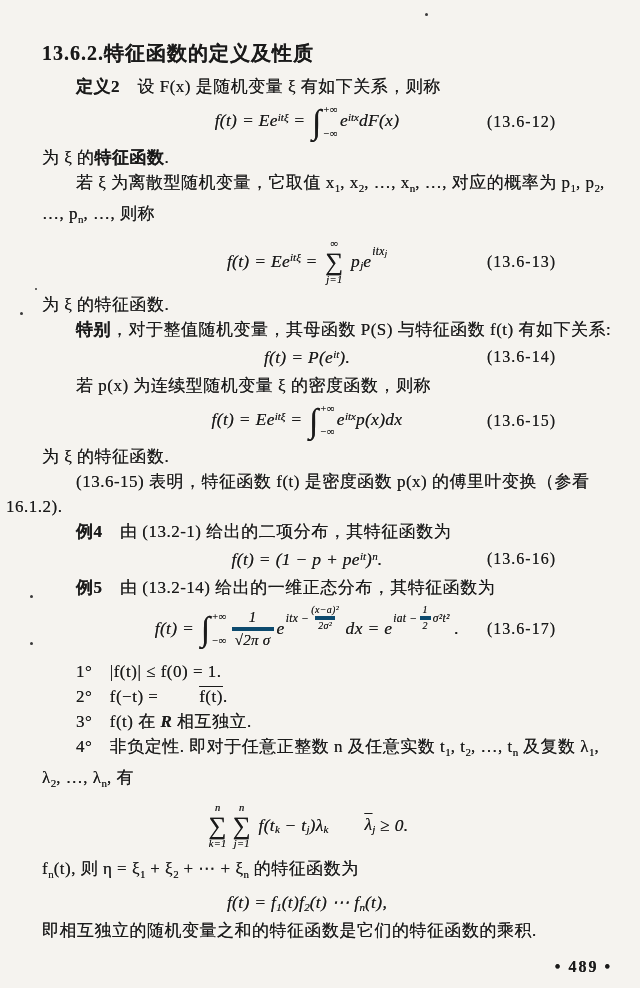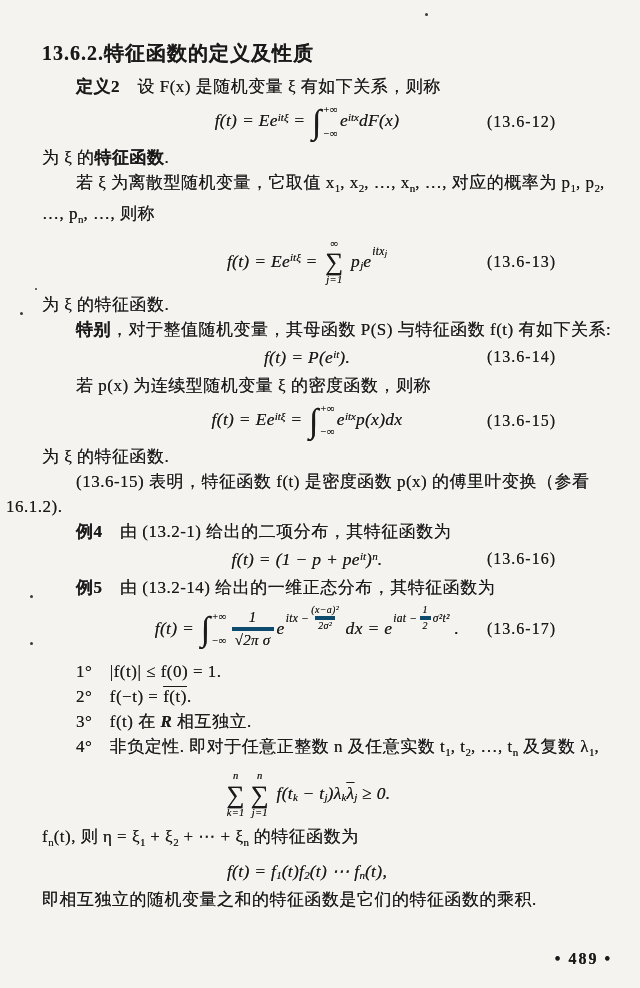--- a/index.html
+++ b/index.html
@@ -21,21 +21,21 @@
   }
   .tline{
     font-size:17px;line-height:25px;min-height:25px;
     letter-spacing:0.5px;white-space:nowrap;
   }
   .tline.ind{padding-left:34px;}
   .tline.out{margin-left:-36px;}
   .tline sub{font-size:11px;letter-spacing:0;}
   .b{font-weight:bold;}
   .i{font-style:italic;}
-  .ol{text-decoration:overline;}
+  .ol{text-decoration:overline;margin-left:36px;}
   
   .frow{position:relative;text-align:center;padding:5px 0;}
   .frow.tall{padding:8px 0;}
   .fcontent{
     font-style:italic;font-size:17.5px;letter-spacing:0.3px;
     display:inline-block;vertical-align:middle;
   }
   .eqno{
     position:absolute;right:16px;top:50%;transform:translateY(-50%);
     font-style:normal;font-weight:normal;font-size:16px;letter-spacing:1px;
@@ -48,21 +48,21 @@
   .ilim span:first-child{align-self:flex-end;}
   .msum{display:inline-flex;flex-direction:column;align-items:center;vertical-align:middle;margin:0 3px;font-style:normal;font-size:10.5px;line-height:1;}
   .msum .slim{font-style:italic;padding:1px 0;}
   .sglyph{font-size:25px;line-height:24px;}
   .mfrac{display:inline-flex;flex-direction:column;align-items:center;vertical-align:middle;margin:0 3px;font-size:15px;line-height:1.3;}
   .mfrac .fden{border-top:4px solid #0c4a6e;padding:0 3px;}
   .mfsup{display:inline-flex;align-items:center;position:relative;top:-11px;font-size:11.5px;margin-left:1px;}
   .mfsup .mfrac{font-size:10px;line-height:1.25;margin:0 2px;}
   .mfsup .msub{font-size:8.5px;}
   .page-number{
-    position:absolute;right:28px;bottom:20px;
+    position:absolute;right:28px;bottom:12px;
     font-weight:bold;font-size:16px;letter-spacing:2px;
   }
   .speck{position:absolute;background:#3a3a3a;border-radius:50%;}
 </style>
 </head>
 <body>
 
 <div class="page">
   <div class="heading">13.6.2.特征函数的定义及性质</div>
   <div>
@@ -122,20 +122,21 @@
             <span class="mfrac">
               <span class="fnum">1</span>
               <span class="fden">2</span>
             </span>
             <span>σ²t²</span>
           </span><span> .</span></span><span class="eqno">(13.6-17)</span></div>
       <div class="tline ind"><span>1°　|f(t)| ≤ f(0) = 1.</span></div>
       <div class="tline ind"><span>2°　f(−t) = </span><span class="ol">f(t)</span><span>.</span></div>
       <div class="tline ind"><span>3°　f(t) 在 </span><span class="b i">R</span><span> 相互独立.</span></div>
       <div class="tline ind"><span>4°　非负定性. 即对于任意正整数 n 及任意实数 t</span><sub>1</sub><span>, t</span><sub>2</sub><span>, …, t</span><sub>n</sub><span> 及复数 λ</span><sub>1</sub><span>,</span></div>
+      <div class="tline"><span>λ</span><sub>2</sub><span>, …, λ</span><sub>n</sub><span>, 有</span></div>
       <div class="frow"><span class="fcontent"><span class="msum">
             <span class="slim">n</span>
             <span class="sglyph">∑</span>
             <span class="slim">k=1</span>
           </span><span class="msum">
             <span class="slim">n</span>
             <span class="sglyph">∑</span>
             <span class="slim">j=1</span>
           </span><span> f(t</span><span class="msub">k</span><span> − t</span><span class="msub">j</span><span>)λ</span><span class="msub">k</span><span class="ol">λ</span><span class="msub">j</span><span> ≥ 0.</span></span></div>
       <div class="tline"><span>f</span><sub>n</sub><span>(t), 则 η = ξ</span><sub>1</sub><span> + ξ</span><sub>2</sub><span> + ⋯ + ξ</span><sub>n</sub><span> 的特征函数为</span></div>

